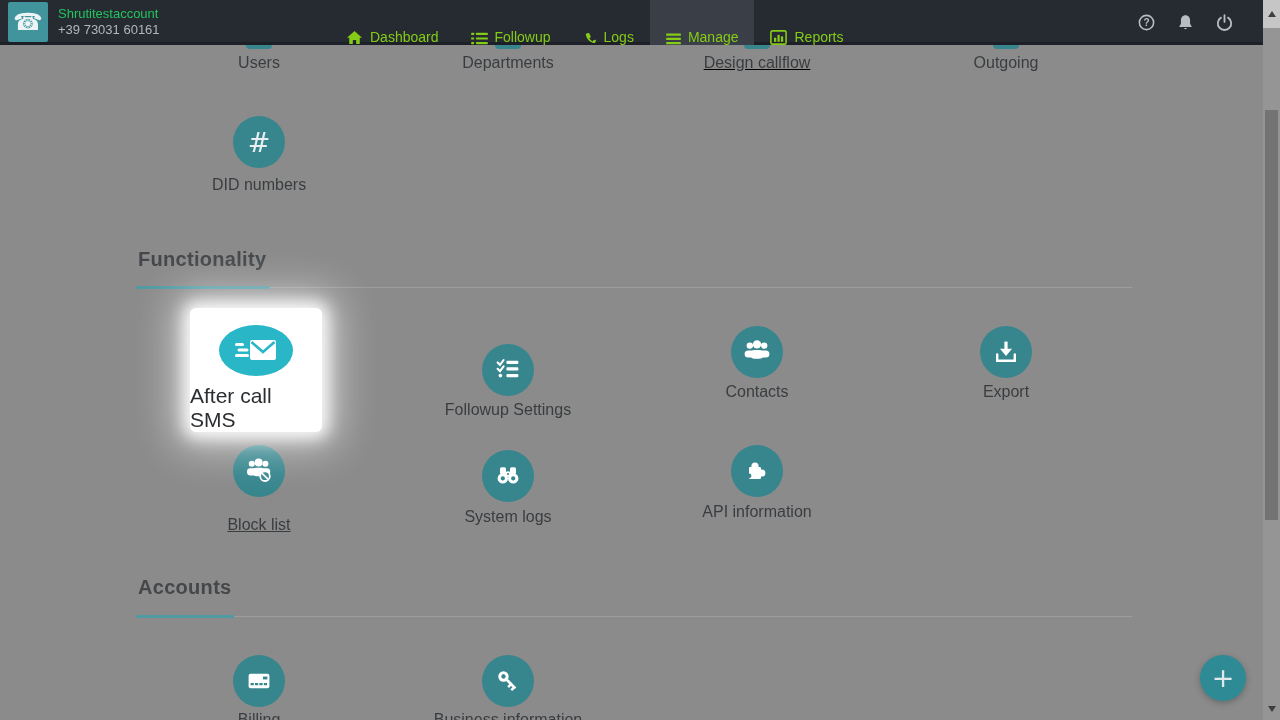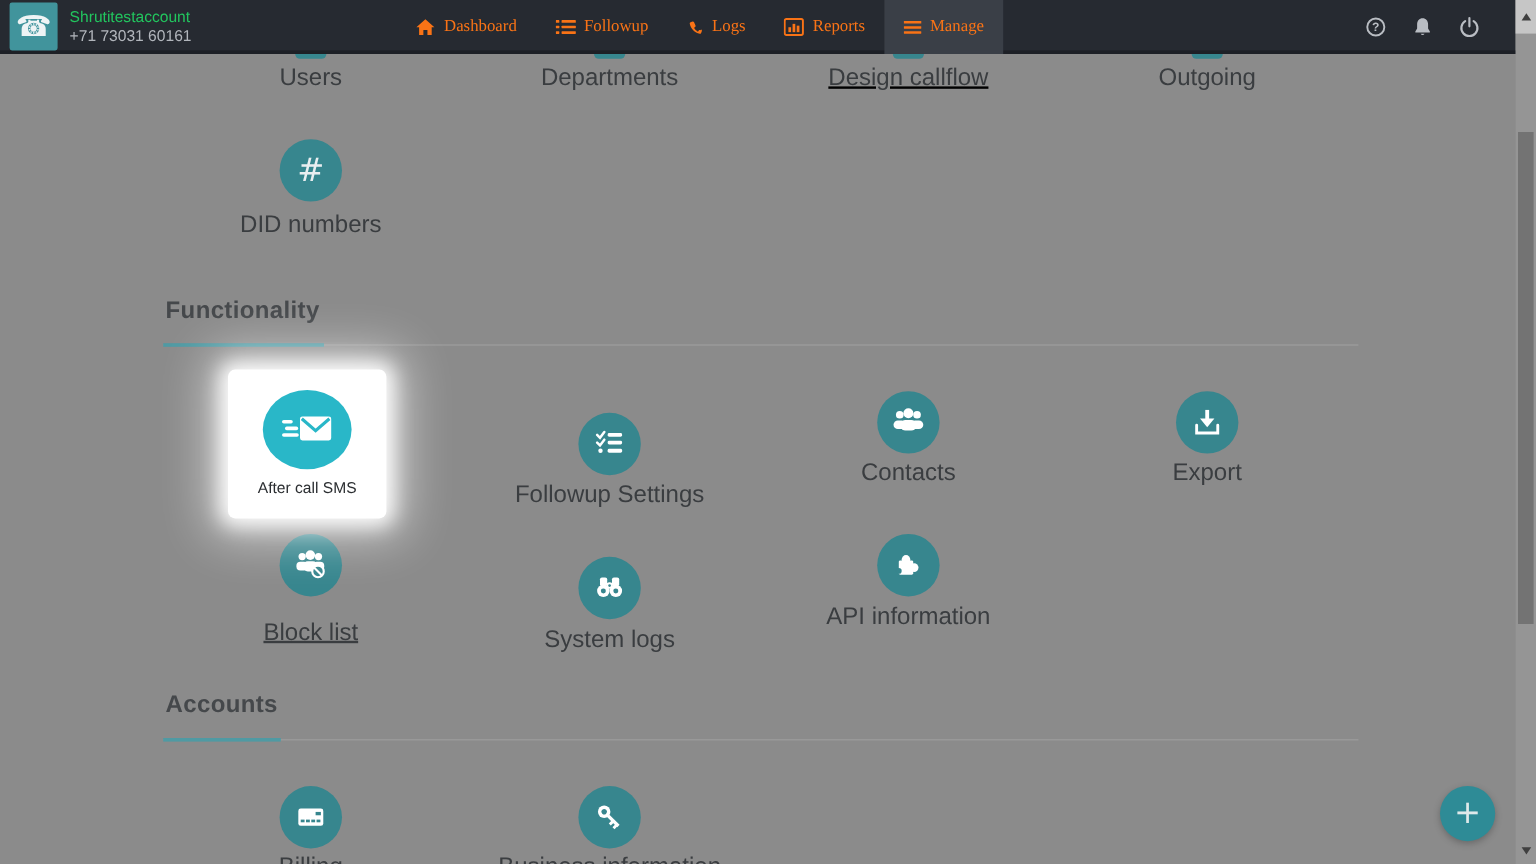--- a/index.html
+++ b/index.html
@@ -12,48 +12,48 @@
             background:#262a31; border-bottom:3px solid #1d2026; z-index:5; }
   .brand { position:absolute; left:8px; top:2px; display:flex; gap:10px; align-items:center; }
   .logo { width:40px; height:40px; background:#41949c; border-radius:2px;
           display:flex; align-items:center; justify-content:center; }
   .logo span { font-family:"DejaVu Sans",sans-serif; font-size:24px; color:#eef4f5; line-height:1; }
   .acct { display:flex; flex-direction:column; justify-content:center; }
   .acct .name { font-size:13px; color:#22c55e; line-height:16px; }
   .acct .phone { font-size:13px; color:#b2b6bc; line-height:16px; }
 
   .mainnav { position:absolute; left:330px; top:0; height:45px; display:flex; align-items:stretch; }
-  .nav-item { display:flex; align-items:center; gap:7px; padding:0 16px; color:#f97316;
-              font-size:14px; cursor:pointer;font-family:Liberation Serif, serif; }
+  .nav-item { display:flex; align-items:flex-end; gap:7px; padding:0 16px; color:#84cc16;
+              font-size:14px; cursor:pointer; }
   .nav-item svg { display:block; }
   .nav-item.active { background:#3a3f47; }
 
   .top-actions { position:absolute; right:30px; top:0; height:45px; display:flex; gap:22px; align-items:center; }
   .top-actions .tbtn { color:#b9bdc3; display:flex; align-items:center; cursor:pointer; }
 
   
   .cell { position:absolute; width:250px; display:flex; flex-direction:column; align-items:center; }
   .circle { width:52px; height:52px; border-radius:50%; background:#37868e;
             display:flex; align-items:center; justify-content:center; }
   .circle .glyph { font-family:"DejaVu Sans",sans-serif; font-size:27px; color:#e9eef0; line-height:1; }
-  .item-label { margin-top:6px; font-size:20px; color:#3a3d40; }
+  .item-label { margin-top:6px; font-size:16px; color:#3a3d40; }
   .sliver { width:26px; height:4px; background:#37868e; border-radius:0 0 13px 13px; }
 
   .sec-title { position:absolute; left:138px; font-size:20px; color:#45484b; letter-spacing:.3px; }
   .sec-rule { position:absolute; left:136px; width:996px; border-top:1px solid #9d9d9d; }
   .sec-rule .teal-seg { position:absolute; left:0; top:-2px; height:3px; background:#4f9aa3; }
 
   
   .hl-box { position:absolute; left:190px; top:308px; width:132px; height:124px;
             background:#ffffff; border-radius:6px;
             box-shadow:0 0 16px 6px rgba(255,255,255,.95), 0 0 40px 16px rgba(255,255,255,.55);
             display:flex; flex-direction:column; align-items:center; cursor:pointer; z-index:3; }
   .hl-icon { margin-top:17px; width:74px; height:66px; border-radius:50%; background:#29b7c8;
              display:flex; align-items:center; justify-content:center; }
-  .hl-label { margin-top:8px; font-size:13px; color:#2b2e31; }
+  .hl-label { margin-top:8px; font-size:21px; color:#2b2e31; }
 
   
   .fab { position:absolute; left:1200px; top:655px; width:46px; height:46px; border-radius:50%;
          background:#2e8b96; border:none; color:#dfe9ea; font-size:27px; line-height:44px;
          font-family:"DejaVu Sans",sans-serif; cursor:pointer; box-shadow:0 2px 6px rgba(0,0,0,.25); }
 
   
   .scrollbar { position:absolute; left:1263px; top:0; width:17px; height:720px; background:#959595; z-index:6; }
   .sb-top-btn { position:absolute; left:0; top:0; width:17px; height:28px; background:#c6c6c6;
                 display:flex; align-items:center; justify-content:center; }
@@ -70,21 +70,21 @@
 
 <div id="app">
 
   <header class="topbar">
     <div class="brand">
       <div class="logo">
         <span>☎</span>
       </div>
       <div class="acct">
         <div class="name">Shrutitestaccount</div>
-        <div class="phone">+71 73031 60161</div>
+        <div class="phone">+39 73031 60161</div>
       </div>
     </div>
 
     <nav class="mainnav">
       <div class="nav-item">
         <svg width="17" height="15" viewBox="0 0 18 16" fill="currentColor">
             <path d="M9 1 L17 8.2 H14.6 V15 H10.8 V10.6 H7.2 V15 H3.4 V8.2 H1 Z"></path>
           </svg>
         <span>Dashboard</span>
       </div>
@@ -98,36 +98,36 @@
             <rect x="5.2" y="10.8" width="12.8" height="2.4" rx="0.5"></rect>
           </svg>
         <span>Followup</span>
       </div>
       <div class="nav-item">
         <svg width="14" height="14" viewBox="0 0 14 14" fill="currentColor">
             <path d="M11.6 9.2c-.5-.2-1-.1-1.3.3l-.7.9C8.2 9.7 7.1 8.6 6.4 7.2l.9-.7c.4-.3.5-.9.3-1.3L6.4 2.6c-.2-.5-.8-.8-1.3-.6l-1.6.6c-.5.2-.8.7-.7 1.2.8 4.2 4.1 7.5 8.3 8.3.5.1 1-.2 1.2-.7l.6-1.6c.2-.5-.1-1.1-.6-1.3z"></path>
           </svg>
         <span>Logs</span>
       </div>
+      <div class="nav-item active">
+        <svg width="15" height="12" viewBox="0 0 16 13" fill="currentColor">
+            <rect x="0" y="0.6" width="16" height="2.3" rx="0.4"></rect>
+            <rect x="0" y="5.2" width="16" height="2.3" rx="0.4"></rect>
+            <rect x="0" y="9.8" width="16" height="2.3" rx="0.4"></rect>
+          </svg>
+        <span>Manage</span>
+      </div>
       <div class="nav-item">
         <svg width="17" height="15" viewBox="0 0 18 16">
             <rect x="0.9" y="0.9" width="16.2" height="14.2" rx="1.5" fill="none" stroke="currentColor" stroke-width="1.7"></rect>
             <rect x="4.2" y="8.2" width="2.4" height="4.4" fill="currentColor"></rect>
             <rect x="7.9" y="5.2" width="2.4" height="7.4" fill="currentColor"></rect>
             <rect x="11.6" y="6.8" width="2.4" height="5.8" fill="currentColor"></rect>
           </svg>
         <span>Reports</span>
-      </div>
-      <div class="nav-item active">
-        <svg width="15" height="12" viewBox="0 0 16 13" fill="currentColor">
-            <rect x="0" y="0.6" width="16" height="2.3" rx="0.4"></rect>
-            <rect x="0" y="5.2" width="16" height="2.3" rx="0.4"></rect>
-            <rect x="0" y="9.8" width="16" height="2.3" rx="0.4"></rect>
-          </svg>
-        <span>Manage</span>
       </div>
     </nav>
 
     <div class="top-actions">
       <div class="tbtn">
         <svg width="17" height="17" viewBox="0 0 16 16">
             <circle cx="8" cy="8" r="6.7" fill="none" stroke="currentColor" stroke-width="1.5"></circle>
             <text x="8" y="11.2" text-anchor="middle" font-size="9.5" font-weight="bold" fill="currentColor" font-family="Liberation Sans,sans-serif">?</text>
           </svg>
       </div>
@@ -240,21 +240,21 @@
             <circle cx="19.5" cy="9.5" r="5"></circle>
               <rect x="12" y="16" width="15" height="10.5" rx="4.8"></rect>
           </g>
           <circle cx="27.5" cy="26.5" r="6" fill="#37868e" stroke="#ffffff" stroke-width="2.2"></circle>
           <line x1="23.6" y1="22.6" x2="31.4" y2="30.4" stroke="#ffffff" stroke-width="2.2"></line>
         </svg>
       </div>
       <div class="item-label" style="margin-top:19px;text-decoration:underline;">Block list</div>
     </div>
 
-    <div class="cell" style="left:383px; top:464px;">
+    <div class="cell" style="left:383px; top:450px;">
       <div class="circle">
         <svg width="32" height="32" viewBox="0 0 40 40">
           <rect x="10" y="9" width="7.5" height="9" rx="2" fill="#ffffff"></rect>
           <rect x="22.5" y="9" width="7.5" height="9" rx="2" fill="#ffffff"></rect>
           <circle cx="13.5" cy="23" r="6.5" fill="#ffffff"></circle>
           <circle cx="26.5" cy="23" r="6.5" fill="#ffffff"></circle>
           <circle cx="13.5" cy="23" r="2.6" fill="#37868e"></circle>
           <circle cx="26.5" cy="23" r="2.6" fill="#37868e"></circle>
           <circle cx="20" cy="17.5" r="3.4" fill="#ffffff"></circle>
           <circle cx="20" cy="17.5" r="1.4" fill="#37868e"></circle>

